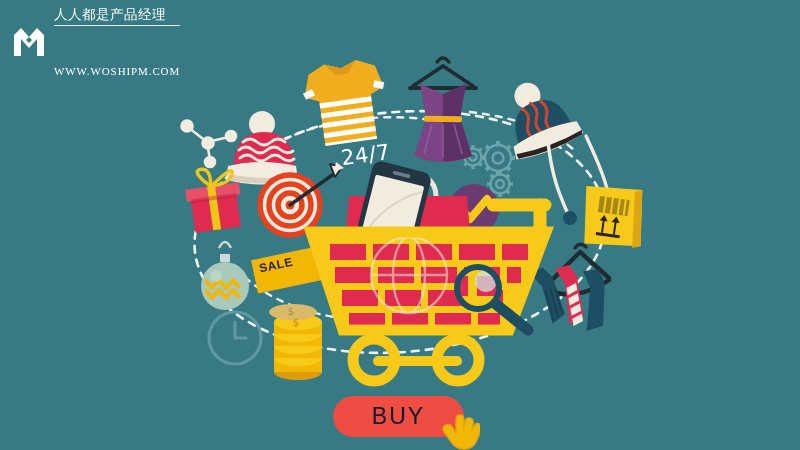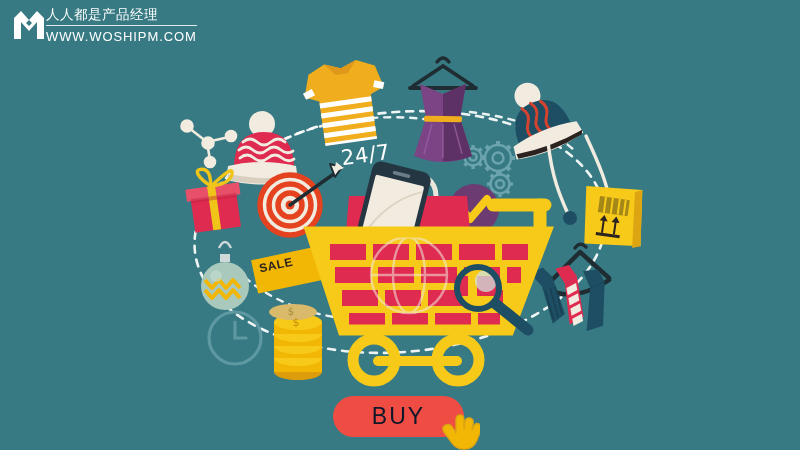--- a/index.html
+++ b/index.html
@@ -22,38 +22,40 @@
     height: 450px;
   }
 
   
   .wm {
     position: absolute;
     left: 12px;
     top: 8px;
     display: flex;
     align-items: center;
+    gap: 8px;
     z-index: 40;
   }
   .wm-mark { width: 34px; height: 32px; display: block; }
   .wm-text { display: flex; flex-direction: column; line-height: 1; }
   .wm-cn {
     color: #ffffff;
     font-size: 13.5px;
     letter-spacing: 0.5px;
     font-family: "DejaVu Sans", "Liberation Sans", sans-serif;
     padding-bottom: 3px;
     border-bottom: 1px solid rgba(255,255,255,0.85);
   }
   .wm-url {
     color: #ffffff;
-    font-size: 13px;
+    font-size: 11px;
     letter-spacing: 0.9px;
     padding-top: 4px;
-    font-family: Liberation Sans, sans-serif;
+    font-family: Liberation Serif, serif;
+    margin-top: 36px;
   }
 
   
   .buy-wrap {
     position: absolute;
     left: 333px;
     top: 396px;
     z-index: 35;
   }
   .buy-btn {

